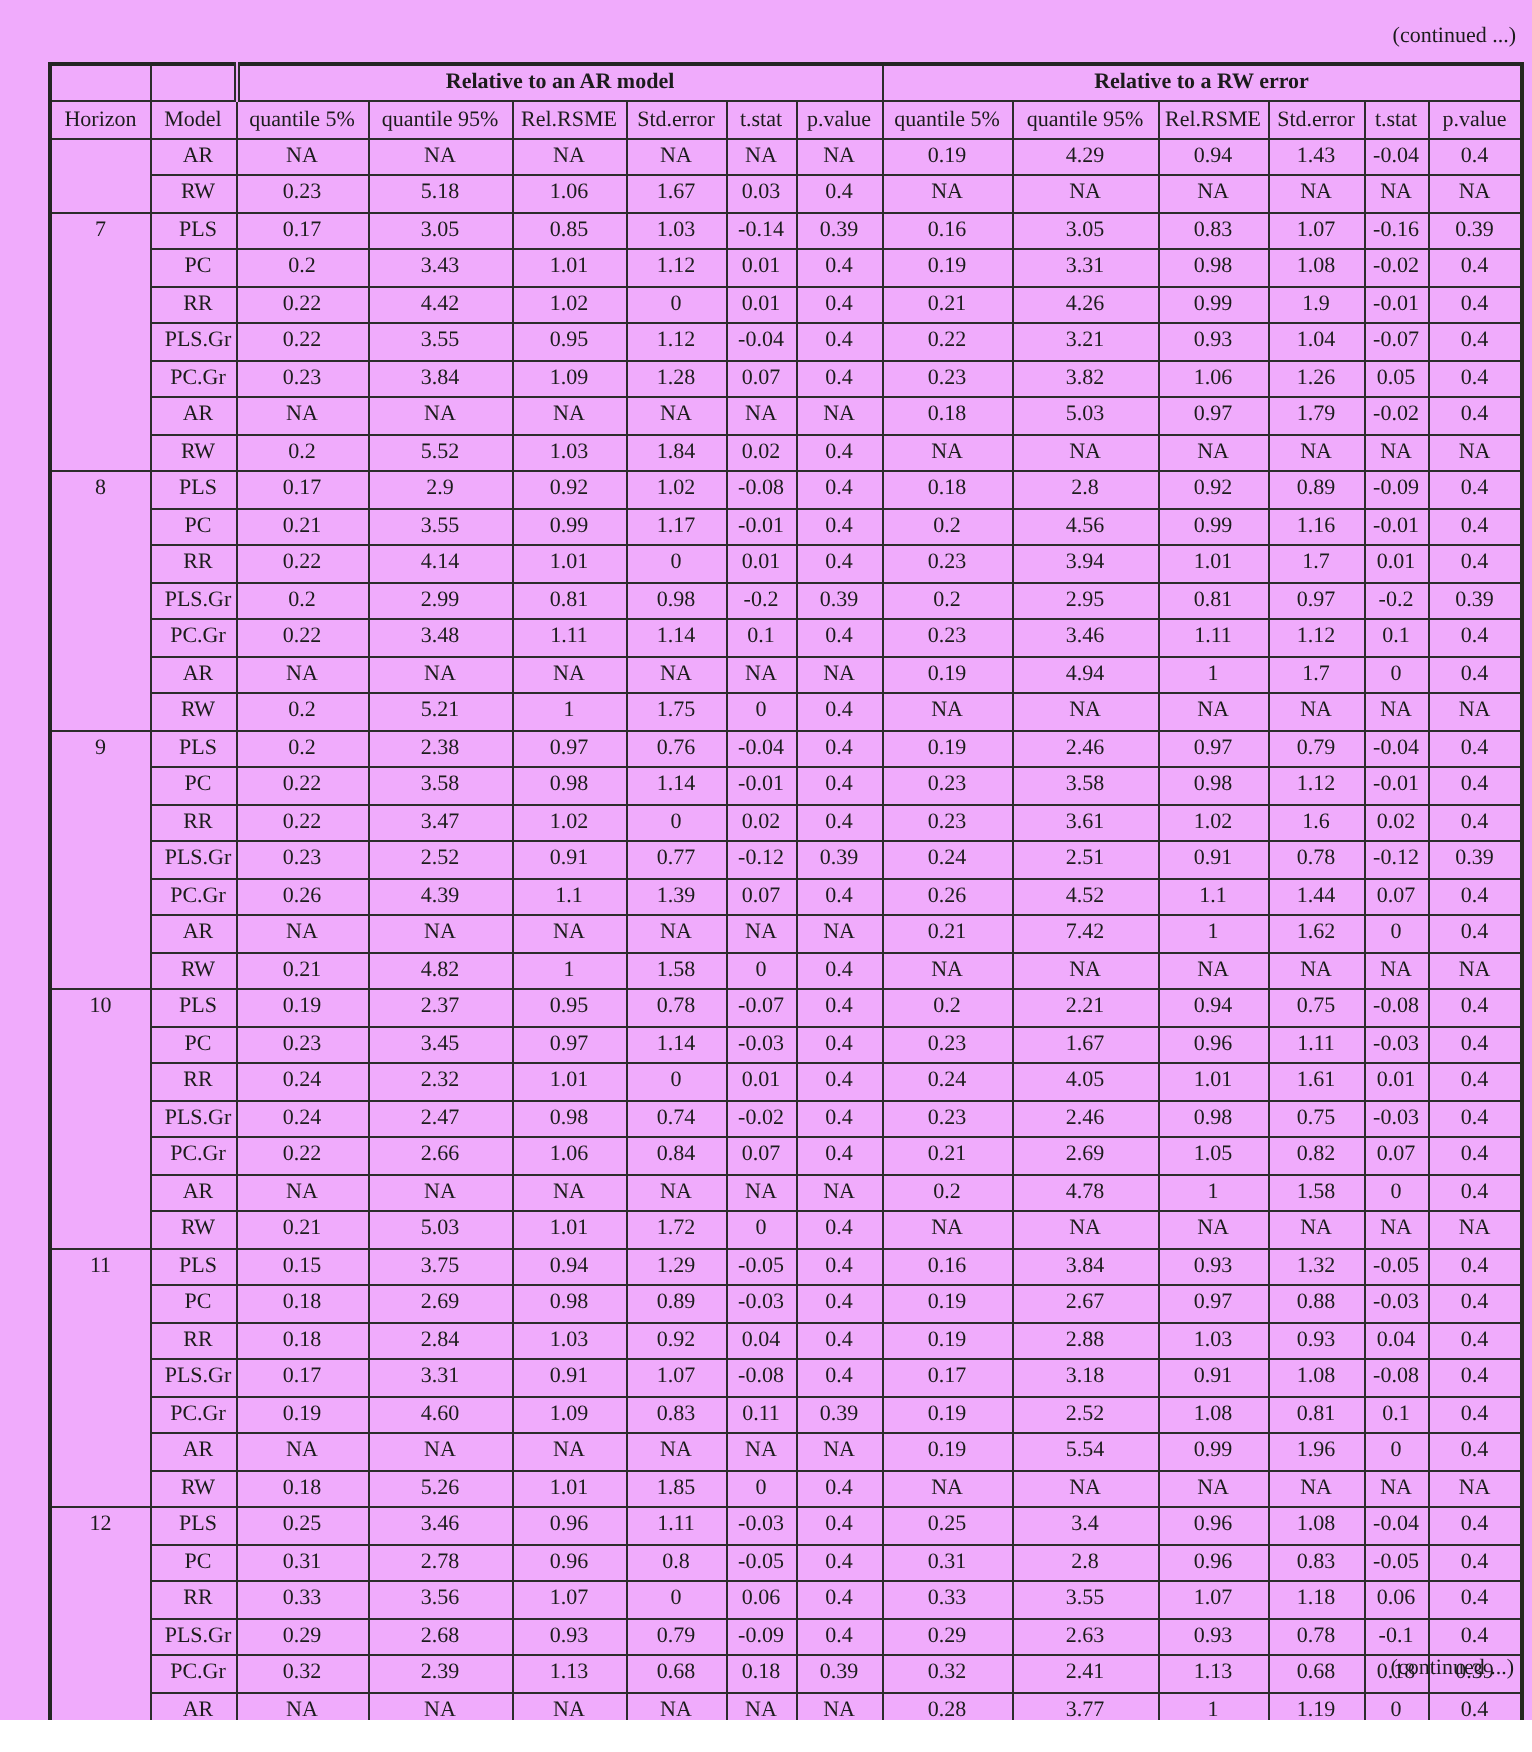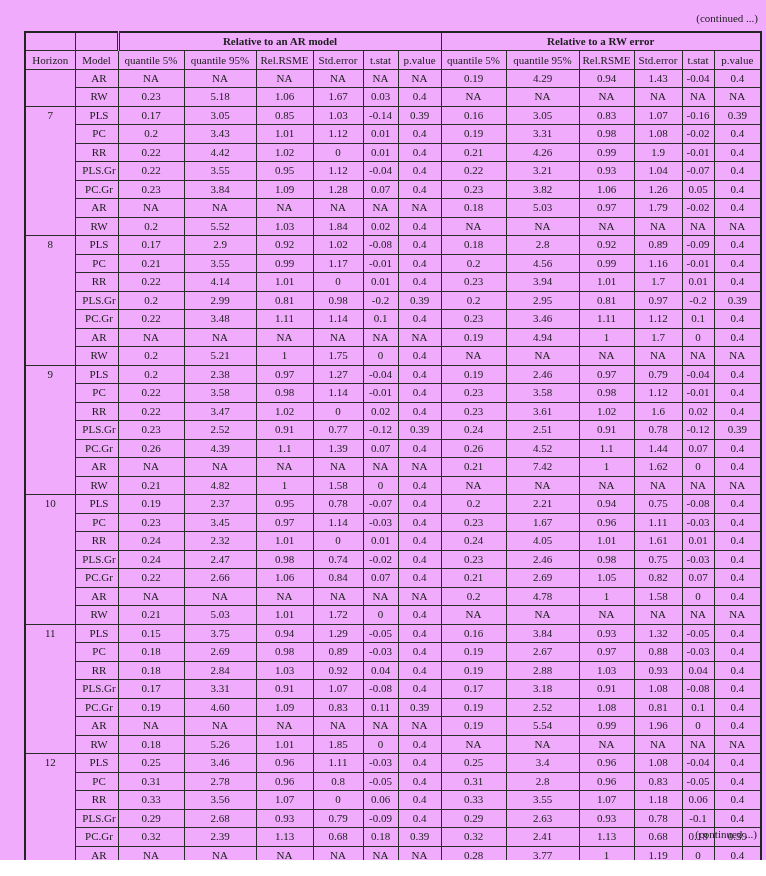--- a/index.html
+++ b/index.html
@@ -331,21 +331,21 @@
           <td>NA</td>
           <td>NA</td>
           <td>NA</td>
         </tr>
         <tr class="block-start">
           <td class="horizon" rowspan="7">9</td>
           <td class="model">PLS</td>
           <td>0.2</td>
           <td>2.38</td>
           <td>0.97</td>
-          <td>1.27</td>
+          <td>0.76</td>
           <td>-0.04</td>
           <td>0.4</td>
           <td>0.19</td>
           <td>2.46</td>
           <td>0.97</td>
           <td>0.79</td>
           <td>-0.04</td>
           <td>0.4</td>
         </tr>
         <tr>

